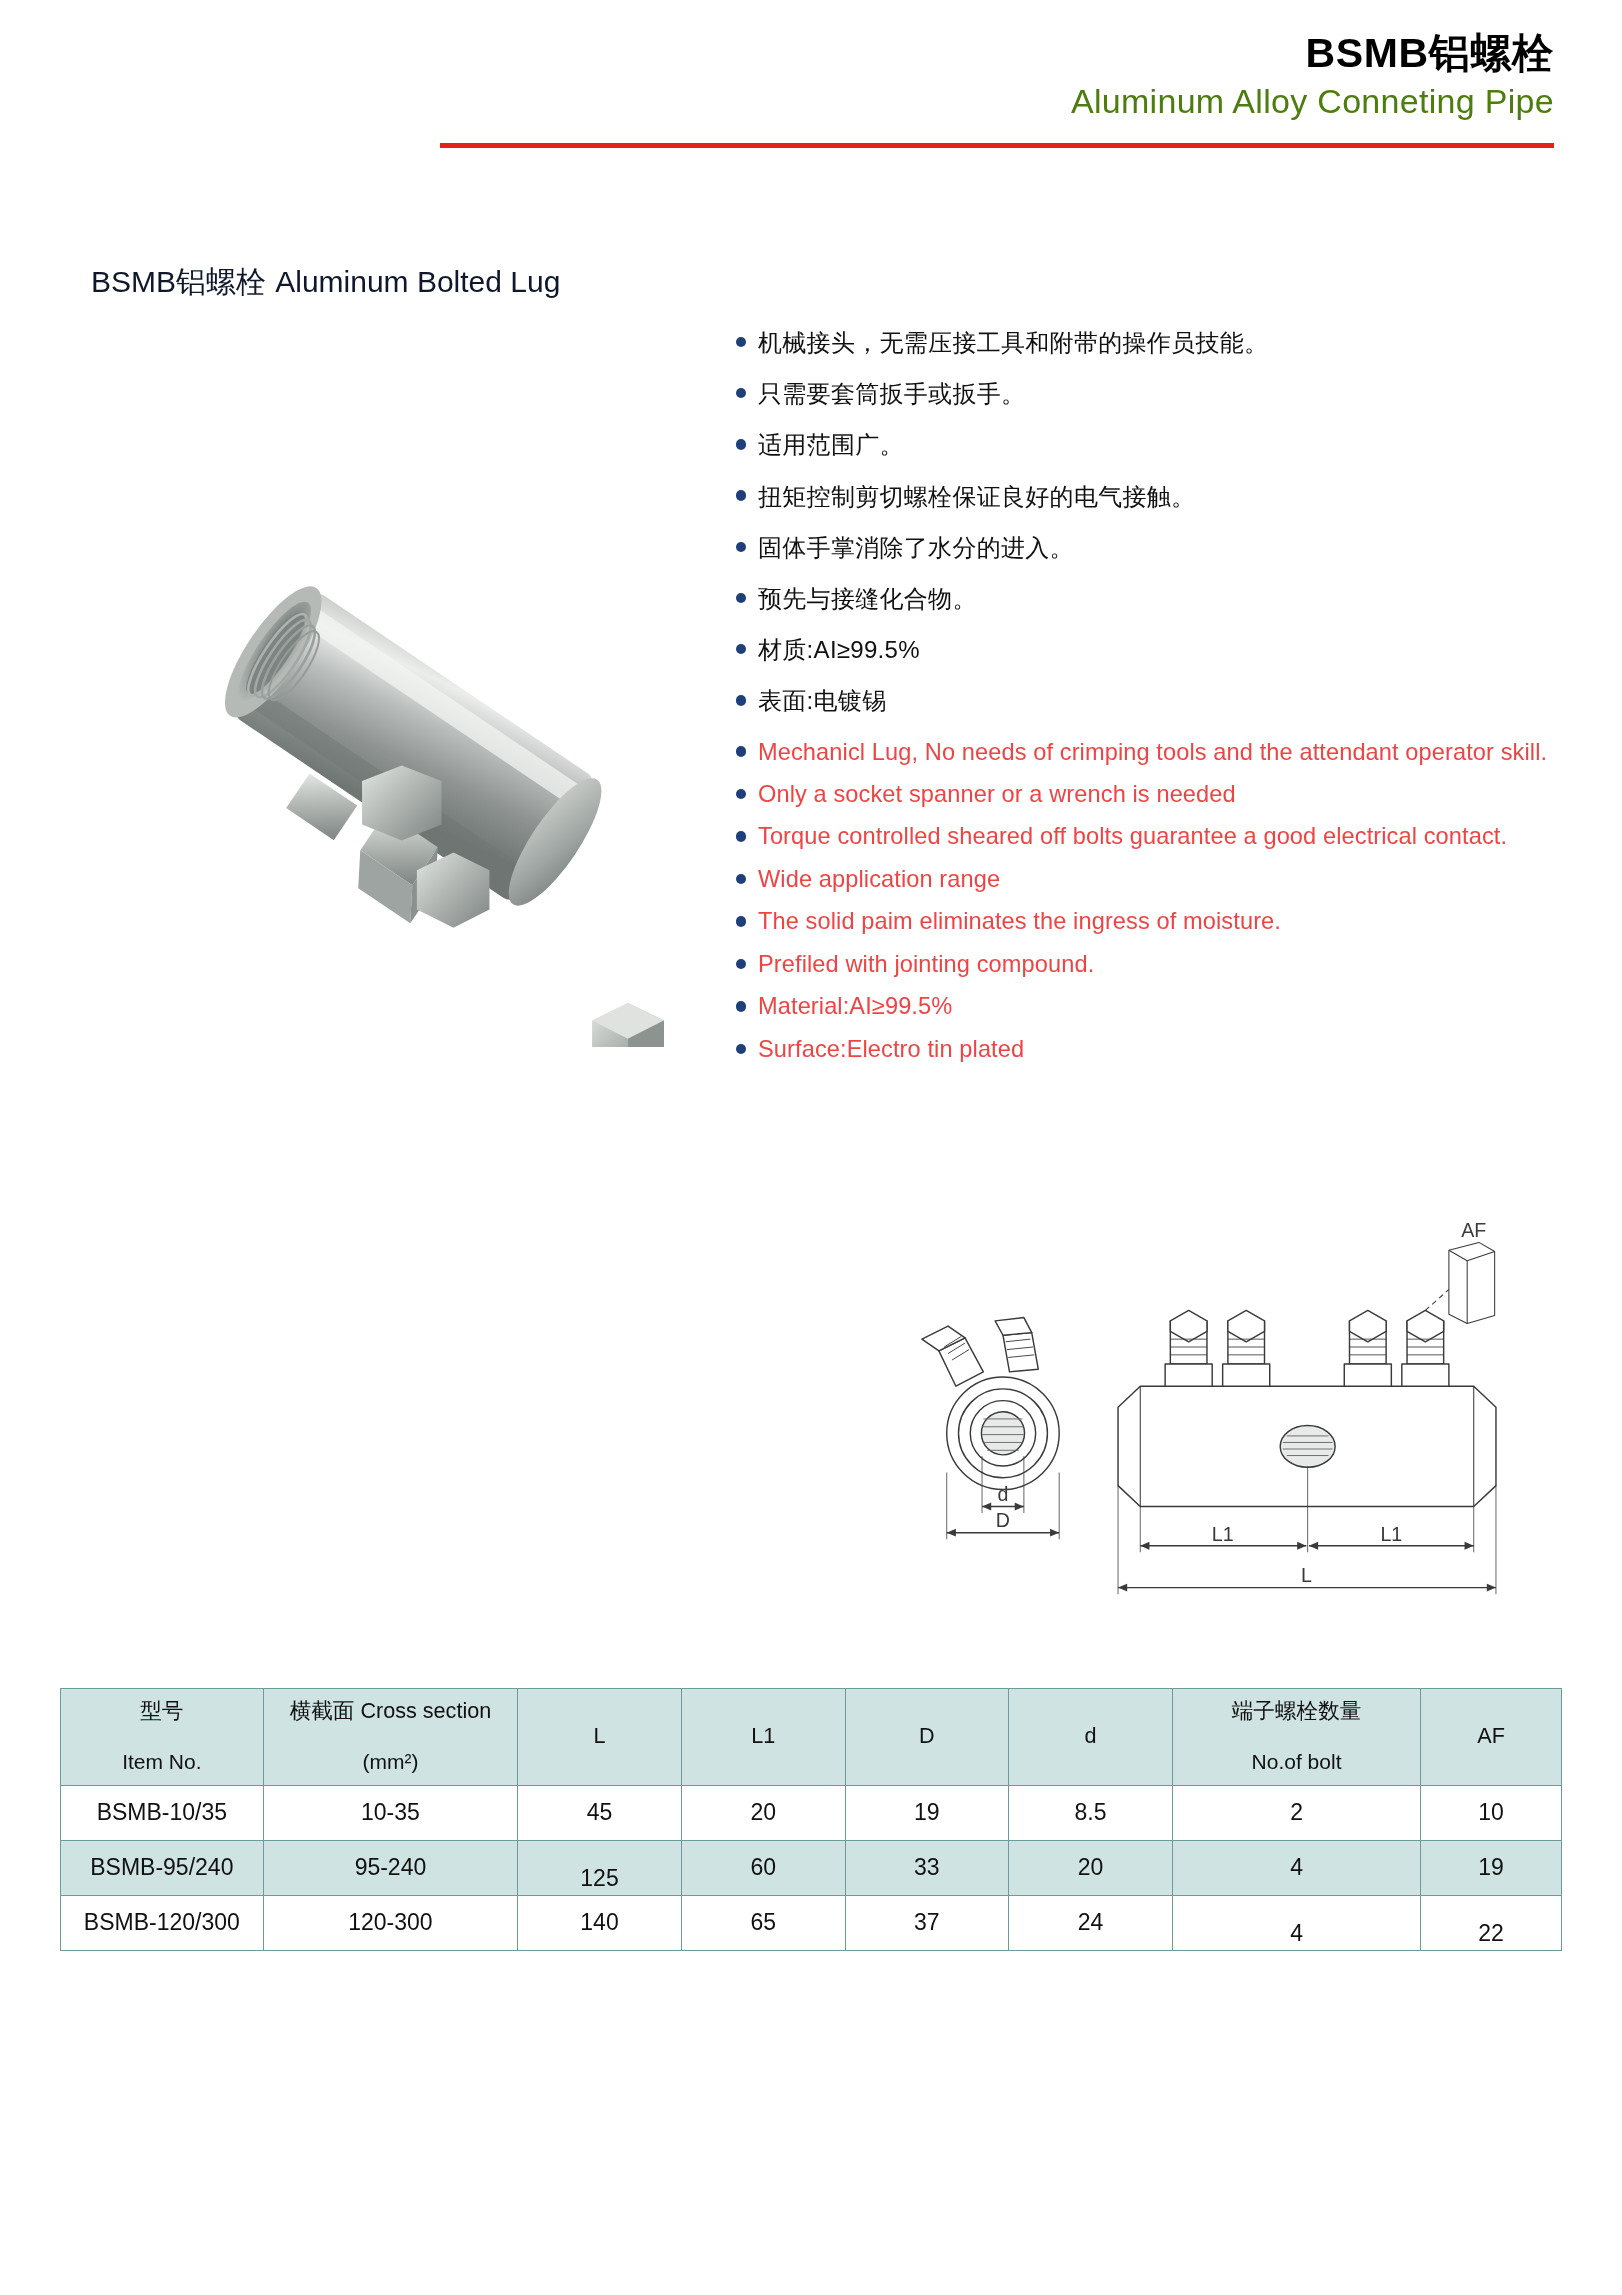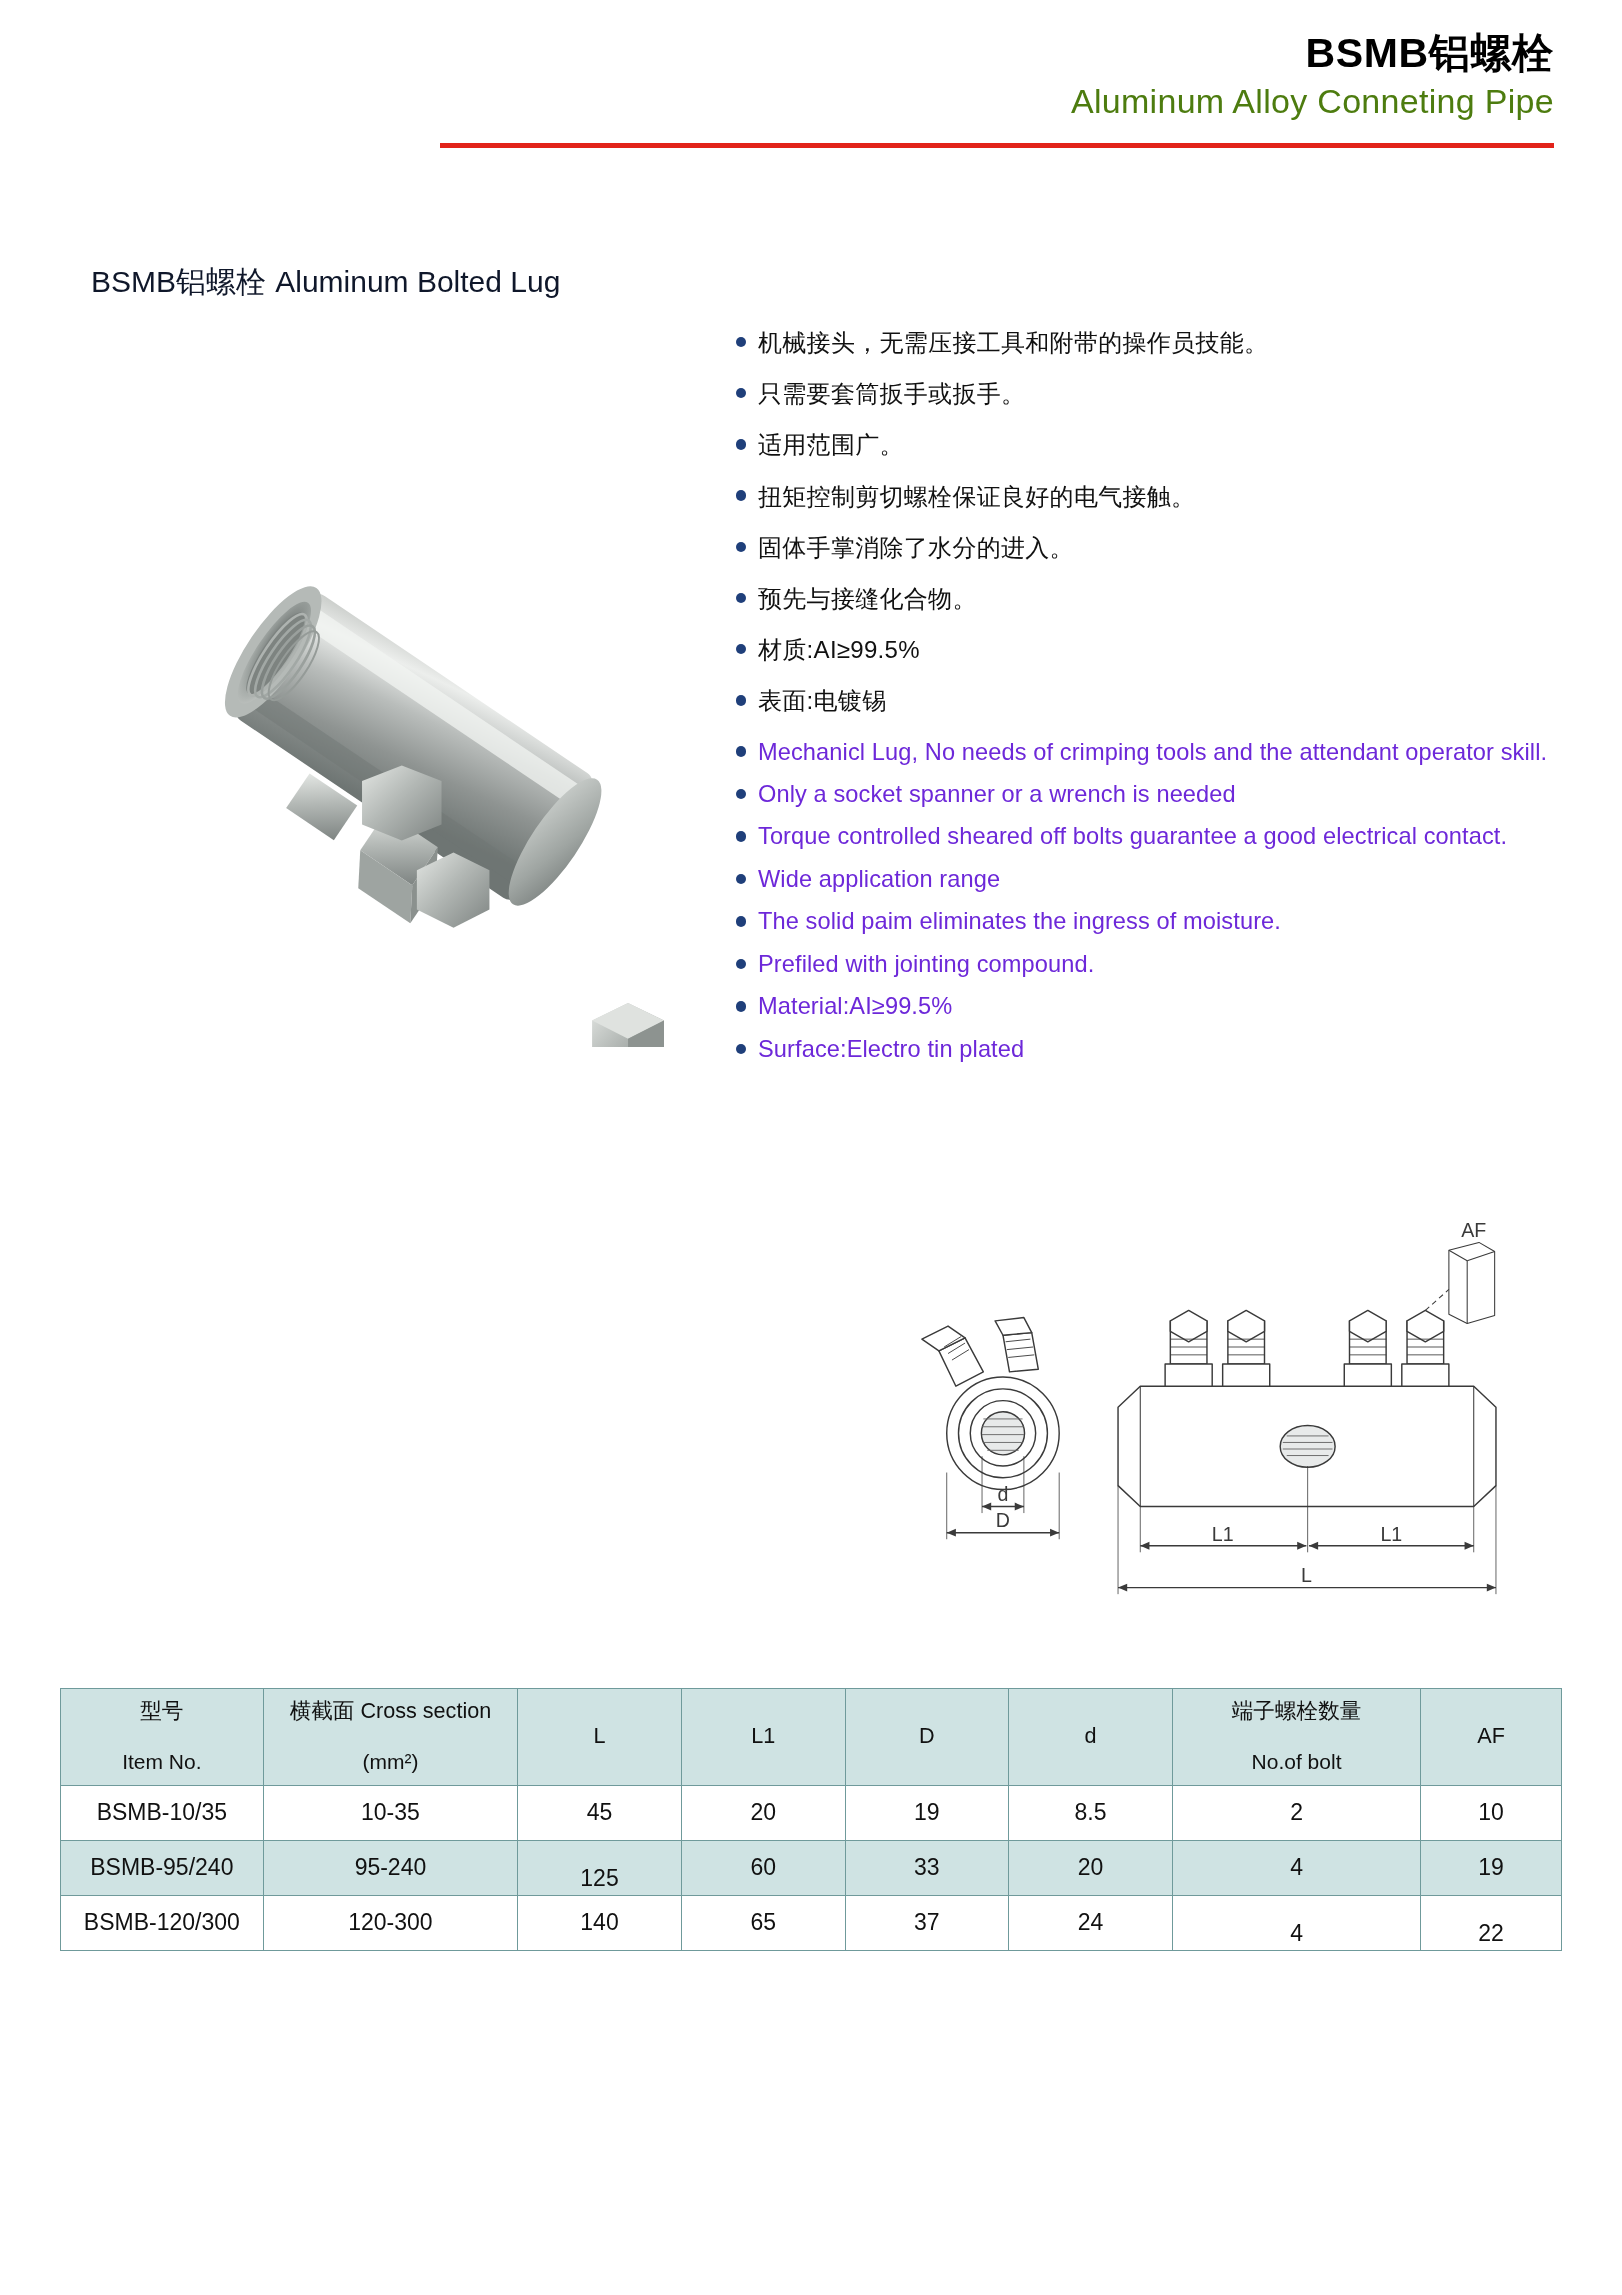--- a/index.html
+++ b/index.html
@@ -96,21 +96,21 @@
   .feat-cn {
     font-size: 24px;
     color: #111;
     letter-spacing: 0.3px;
   }
   .list-cn .feat-item { margin-bottom: 20px; }
   .list-en { margin-top: 19.6px; }
   .list-en .feat-item { margin-bottom: 11.8px; }
   .feat-en {
     font-size: 23.6px;
-    color: #6d28d9;
+    color: #ef4444;
     letter-spacing: 0.1px;
   }
 
   
   .tech-drawing {
     position: absolute;
     left: 910px;
     top: 1211px;
     width: 641px;
     height: 425px;

